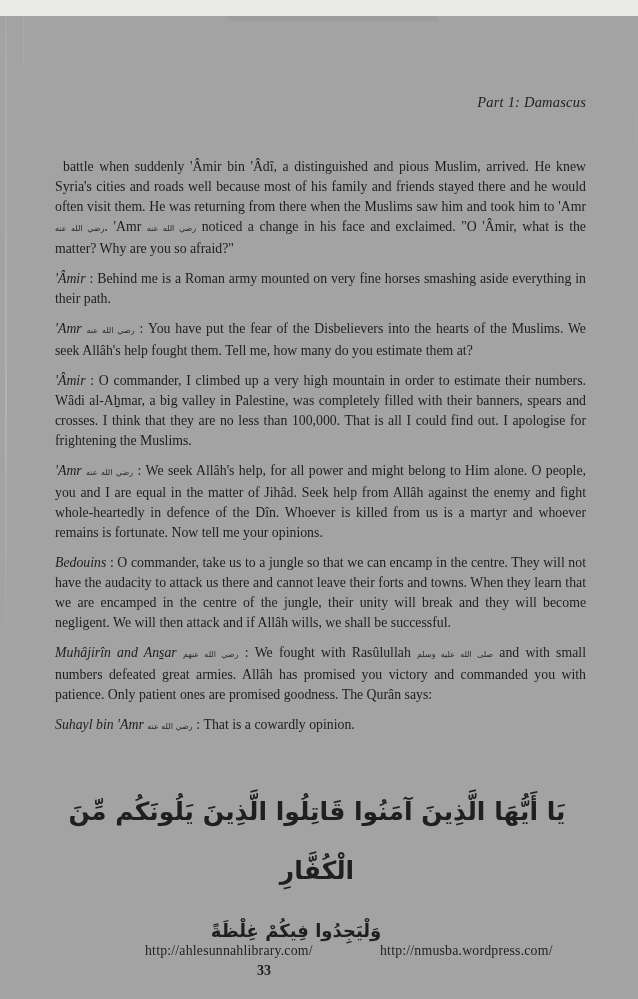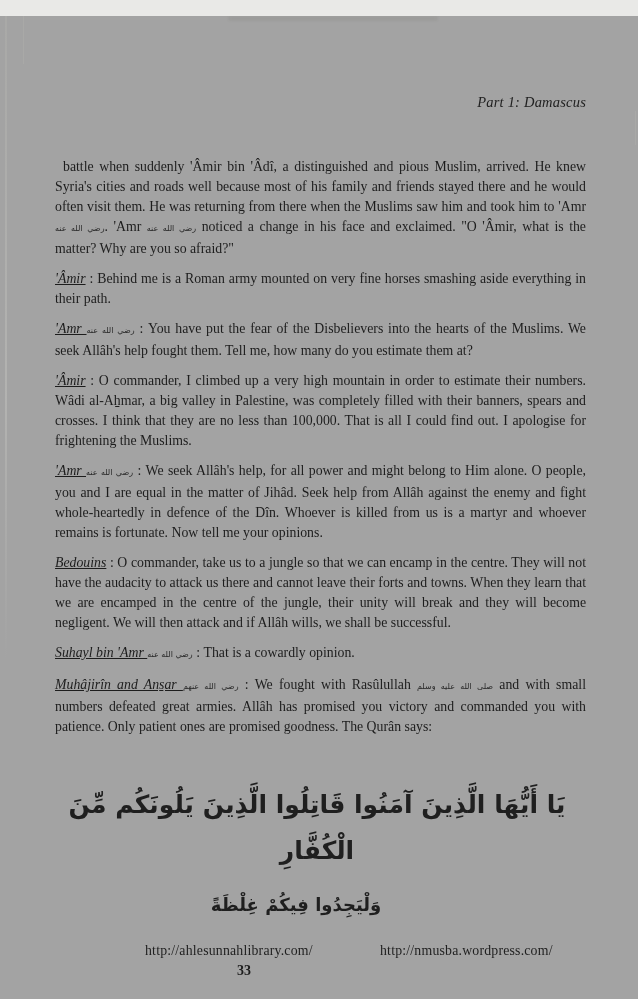--- a/index.html
+++ b/index.html
@@ -38,53 +38,53 @@
     position:absolute;top:141px;left:55px;width:531px;
   }
   p.para{
     margin:0 0 10px 0;
     text-align:justify;
     font-size:13.8px;
     line-height:20px;
     color:#1d1d1d;
   }
   p.para.indent{text-indent:8px;}
-  .run-i{font-style:italic;text-decoration:underline;}
+  .run-i{font-style:italic;}
   .honorific{
     font-family:"DejaVu Sans",sans-serif;
     font-style:normal;
     font-size:8px;
     letter-spacing:-.5px;
     color:#2a2a2a;
     white-space:nowrap;
   }
   .verse{
     position:absolute;top:766px;left:48px;width:538px;
     direction:rtl;
     text-align:center;
     font-family:"DejaVu Sans",sans-serif;
     font-weight:bold;
     color:#1f1f1f;
   }
   .verse-line1{
-    font-size:25px;line-height:46px;margin:0 0 10px 0;
+    font-size:25px;line-height:59px;margin:0 0 10px 0;
     letter-spacing:.5px;
   }
   .verse-line2{
     font-size:18px;line-height:42px;margin:0 42px 0 0;
     letter-spacing:.5px;
   }
   .footer-url{
     position:absolute;top:927px;
     font-size:13.8px;color:#1f1f1f;letter-spacing:.2px;
   }
   .footer-url.left{left:145px;}
   .footer-url.right{left:380px;}
   .page-number{
-    position:absolute;top:947px;left:184px;width:120px;
+    position:absolute;top:947px;left:204px;width:120px;
     text-align:center;font-size:14px;font-weight:bold;color:#1d1d1d;
   }
 </style>
 </head>
 <body>
 
 <div class="page">
   <div class="artifact-top"></div>
   <div class="artifact-left"></div>
   <div class="artifact-left2"></div>
@@ -92,22 +92,22 @@
 
   <div class="running-head">Part 1: Damascus</div>
 
   <div class="content">
       <p class="para indent"><span>battle when suddenly 'Âmir bin 'Âdî, a distinguished and pious Muslim, arrived. He knew Syria's cities and roads well because most of his family and friends stayed there and he would often visit them. He was returning from there when the Muslims saw him and took him to 'Amr </span><span class="honorific">رضي الله عنه</span><span>. 'Amr </span><span class="honorific">رضي الله عنه</span><span> noticed a change in his face and exclaimed. "O 'Âmir, what is the matter? Why are you so afraid?"</span></p>
       <p class="para"><span class="run-i">'Âmir</span><span> : Behind me is a Roman army mounted on very fine horses smashing aside everything in their path.</span></p>
       <p class="para"><span class="run-i">'Amr </span><span class="honorific">رضي الله عنه</span><span> : You have put the fear of the Disbelievers into the hearts of the Muslims. We seek Allâh's help fought them. Tell me, how many do you estimate them at?</span></p>
       <p class="para"><span class="run-i">'Âmir</span><span> : O commander, I climbed up a very high mountain in order to estimate their numbers. Wâdi al-Aẖmar, a big valley in Palestine, was completely filled with their banners, spears and crosses. I think that they are no less than 100,000. That is all I could find out. I apologise for frightening the Muslims.</span></p>
       <p class="para"><span class="run-i">'Amr </span><span class="honorific">رضي الله عنه</span><span> : We seek Allâh's help, for all power and might belong to Him alone. O people, you and I are equal in the matter of Jihâd. Seek help from Allâh against the enemy and fight whole-heartedly in defence of the Dîn. Whoever is killed from us is a martyr and whoever remains is fortunate. Now tell me your opinions.</span></p>
       <p class="para"><span class="run-i">Bedouins</span><span> : O commander, take us to a jungle so that we can encamp in the centre. They will not have the audacity to attack us there and cannot leave their forts and towns. When they learn that we are encamped in the centre of the jungle, their unity will break and they will become negligent. We will then attack and if Allâh wills, we shall be successful.</span></p>
+      <p class="para"><span class="run-i">Muhâjirîn and Ans̱ar </span><span class="honorific">رضي الله عنهم</span><span> : We fought with Rasûlullah </span><span class="honorific">صلى الله عليه وسلم</span><span> and with small numbers defeated great armies. Allâh has promised you victory and commanded you with patience. Only patient ones are promised goodness. The Qurân says:</span></p>
       <p class="para"><span class="run-i">Suhayl bin 'Amr </span><span class="honorific">رضي الله عنه</span><span> : That is a cowardly opinion.</span></p>
-      <p class="para"><span class="run-i">Muhâjirîn and Ans̱ar </span><span class="honorific">رضي الله عنهم</span><span> : We fought with Rasûlullah </span><span class="honorific">صلى الله عليه وسلم</span><span> and with small numbers defeated great armies. Allâh has promised you victory and commanded you with patience. Only patient ones are promised goodness. The Qurân says:</span></p>
     </div>
 
   <div class="verse">
     <div class="verse-line1">يَا أَيُّهَا الَّذِينَ آمَنُوا قَاتِلُوا الَّذِينَ يَلُونَكُم مِّنَ الْكُفَّارِ</div>
     <div class="verse-line2">وَلْيَجِدُوا فِيكُمْ غِلْظَةً</div>
   </div>
 
   <div class="footer-url right">http://nmusba.wordpress.com/</div>
   <div class="footer-url left">http://ahlesunnahlibrary.com/</div>
   <div class="page-number">33</div>

